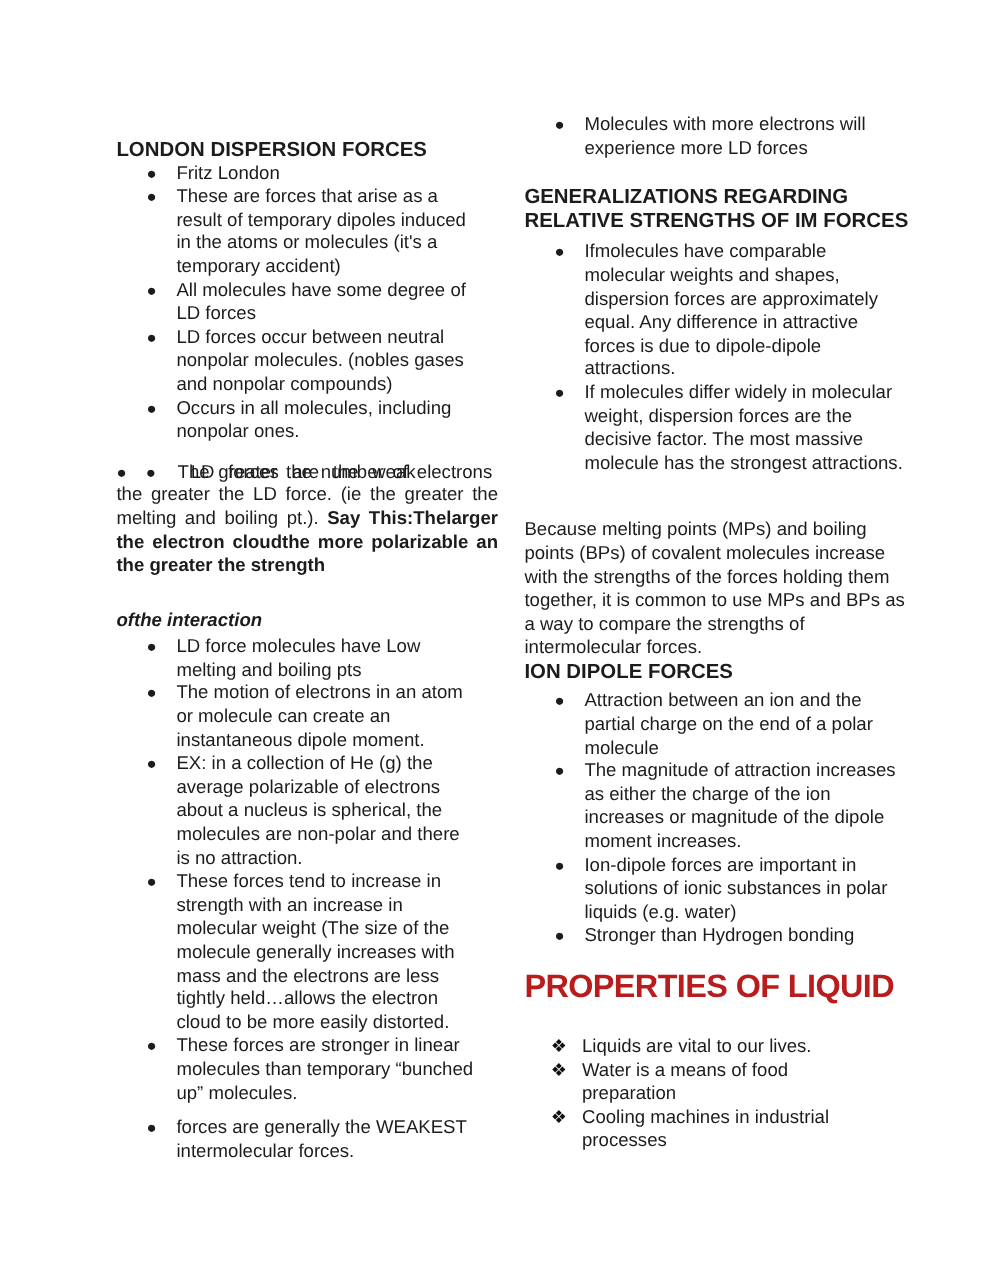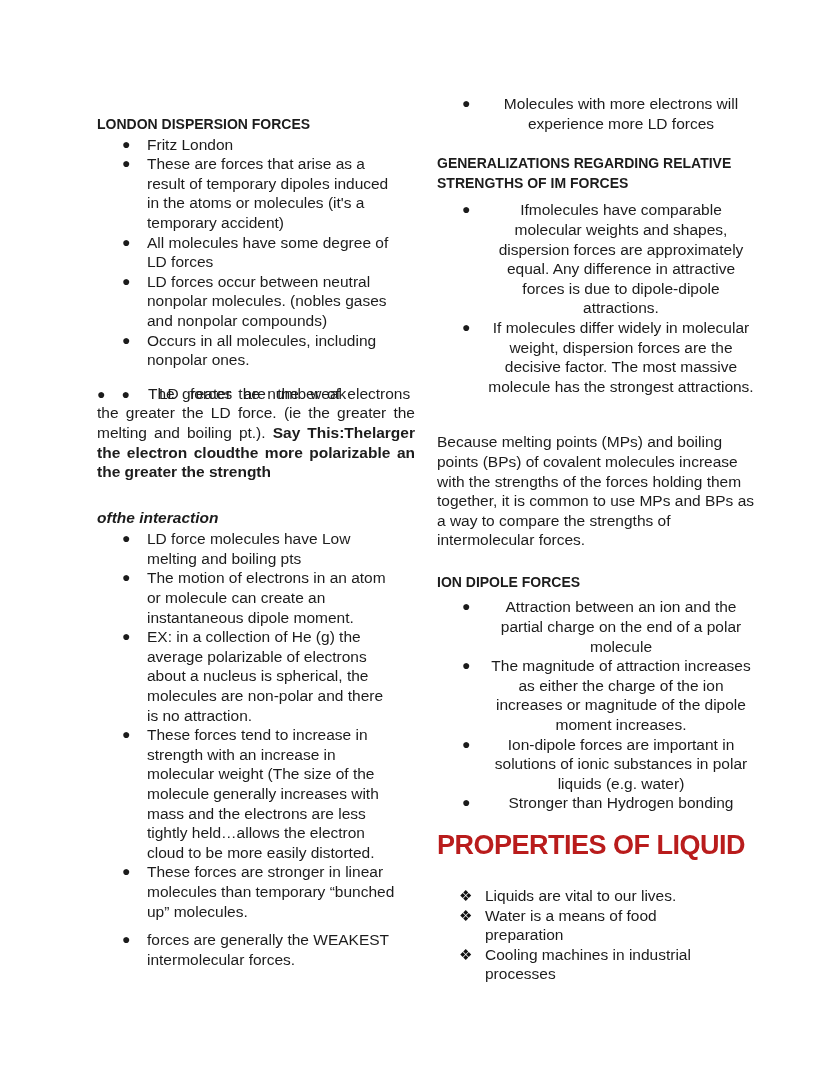--- a/index.html
+++ b/index.html
@@ -12,38 +12,38 @@
     font-size:15.5px;
     line-height:19.6px;
     overflow:hidden;
   }
   .col{position:absolute;}
   .col-left{left:97px;top:115px;width:318px;}
   .col-right{left:437px;top:94px;width:322px;}
 
   h2.sec{
     margin:0;
-    font-size:14px;
+    font-size:17px;
     line-height:19.6px;
     font-weight:bold;
     color:#1c1c1c;
   }
   ul.blist{list-style:none;margin:0;padding:0 0 0 25px;}
   ul.blist li{
     position:relative;
     padding-left:25px;
     margin:0;
   }
   ul.blist li .bullet{
     position:absolute;left:0px;top:0px;
     font-size:14px;line-height:19.6px;
   }
   ul.blist li .txt{display:block;}
   .col-left ul.blist li .txt{max-width:250px;}
-  .col-right ul.blist li .txt{max-width:268px;text-align:center;}
+  .col-right ul.blist li .txt{max-width:268px;}
   .col-left .list2 li.gap-top{margin-top:9px;}
 
   
   .overlap-para{margin-top:14px;}
   .overlap-line{
     white-space:nowrap;
     height:19.6px;
   }
   .overlap-line .bullet{font-size:14px;margin-right:16px;}
   .overlap-line .bullet.second{margin-right:18px;}
@@ -66,21 +66,21 @@
     font-weight:bold;font-style:italic;
     font-size:15.5px;
   }
 
   .plain-para{margin:0;}
 
   
   .col-right .head1{margin-top:21px;}
   .col-right .list1{margin-top:7px;}
   .col-right .para{margin-top:36px;width:322px;}
-  .col-right .head2{margin-top:23px;}
+  .col-right .head2{}
   .col-right .list2{margin-top:5px;}
   .bighead{
     margin:16px 0 0 0;
     font-size:27px;
     line-height:32px;
     font-weight:bold;
     letter-spacing:-0.5px;
     color:#b91c1c;
   }
   ul.dlist{list-style:none;margin:25px 0 0 0;padding:0 0 0 22px;}

